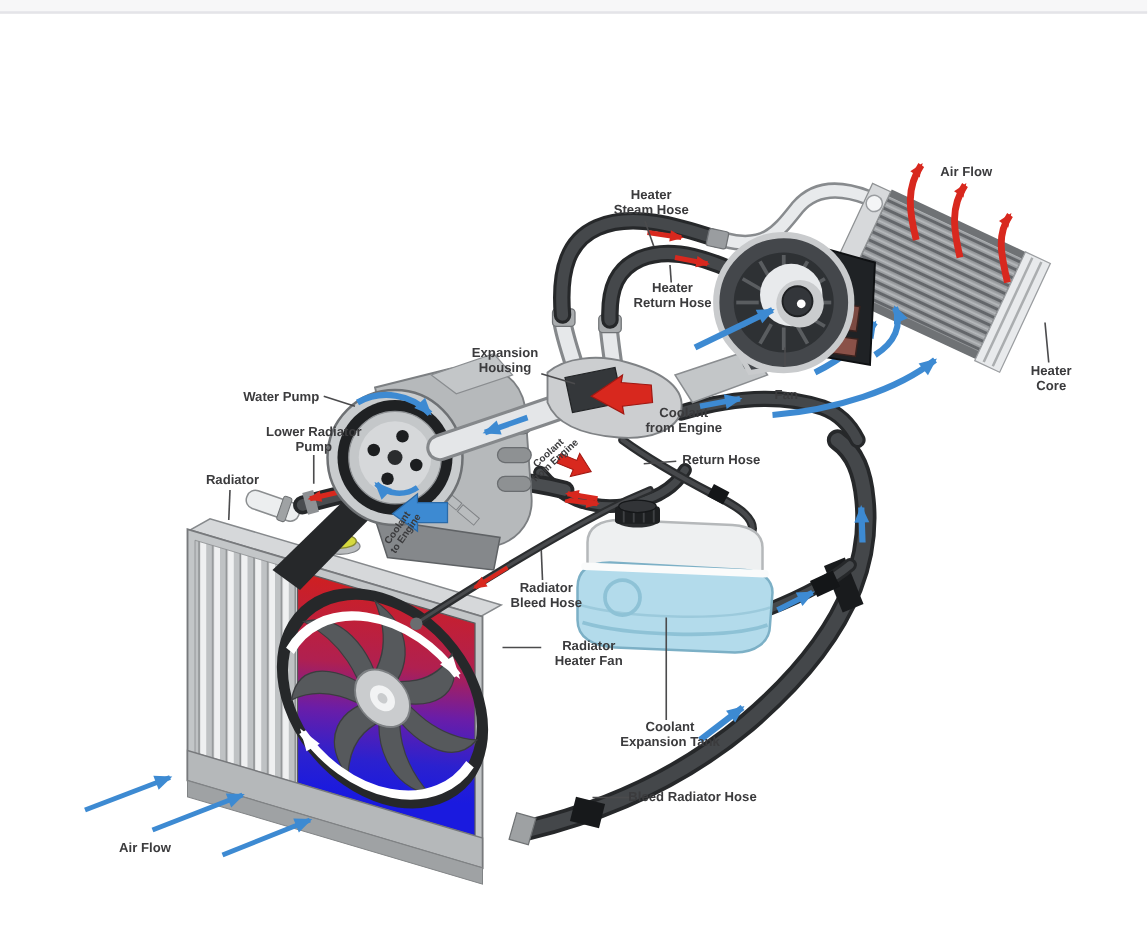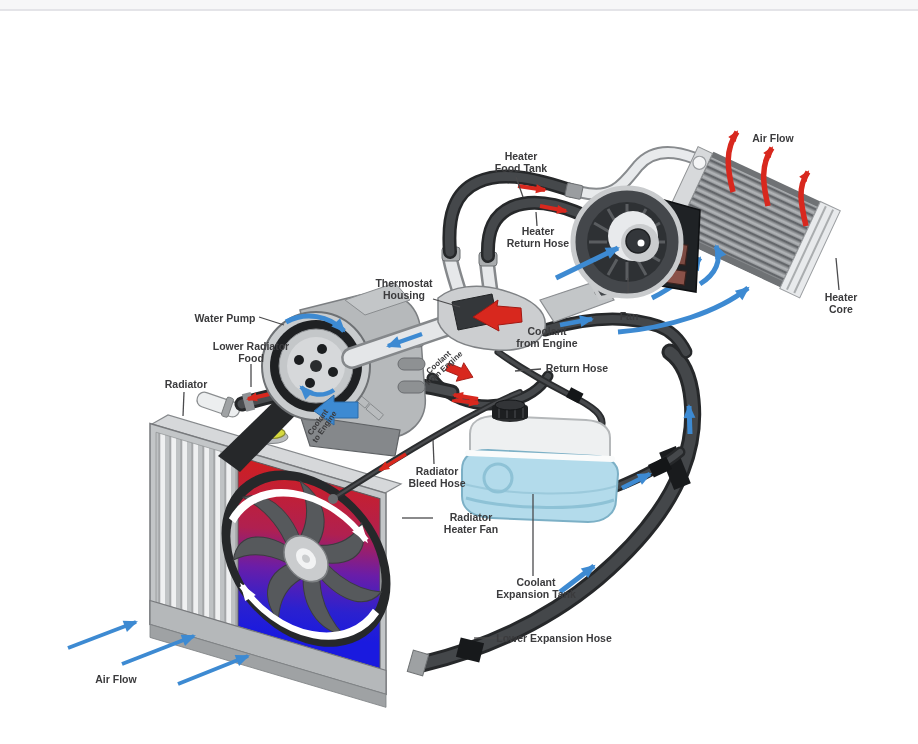--- a/index.html
+++ b/index.html
@@ -278,53 +278,53 @@
       <line x1="433" y1="440" x2="434" y2="464"></line>
       <line x1="402" y1="518" x2="433" y2="518"></line>
       <line x1="533" y1="494" x2="533" y2="576"></line>
       <line x1="474" y1="638" x2="506" y2="638"></line>
     </g>
   </svg>
 
   <div class="labels">
     <div class="lbl" style="left:521px;top:162px">
       <div>Heater</div>
-      <div>Food Tank</div>
+      <div>Steam Hose</div>
     </div>
     <div class="lbl" style="left:538px;top:237px">
       <div>Heater</div>
       <div>Return Hose</div>
     </div>
     <div class="lbl" style="left:773px;top:138px">
       <div>Air Flow</div>
     </div>
     <div class="lbl" style="left:841px;top:303px">
       <div>Heater</div>
       <div>Core</div>
     </div>
     <div class="lbl" style="left:629px;top:316px">
       <div>Fan</div>
     </div>
     <div class="lbl" style="left:404px;top:289px">
-      <div>Thermostat</div>
+      <div>Expansion</div>
       <div>Housing</div>
     </div>
     <div class="lbl" style="left:547px;top:337px">
       <div>Coolant</div>
       <div>from Engine</div>
     </div>
     <div class="lbl" style="left:225px;top:318px">
       <div>Water Pump</div>
     </div>
     <div class="lbl" style="left:577px;top:368px">
       <div>Return Hose</div>
     </div>
     <div class="lbl" style="left:251px;top:352px">
       <div>Lower Radiator</div>
-      <div>Food</div>
+      <div>Pump</div>
     </div>
     <div class="lbl" style="left:186px;top:384px">
       <div>Radiator</div>
     </div>
     <div class="lbl small r42" style="left:442px;top:366px">
       <div>Coolant</div>
       <div>from Engine</div>
     </div>
     <div class="lbl small r55" style="left:322px;top:425px">
       <div>Coolant</div>
@@ -336,19 +336,19 @@
     </div>
     <div class="lbl" style="left:471px;top:523px">
       <div>Radiator</div>
       <div>Heater Fan</div>
     </div>
     <div class="lbl" style="left:536px;top:588px">
       <div>Coolant</div>
       <div>Expansion Tank</div>
     </div>
     <div class="lbl" style="left:554px;top:638px">
-      <div>Lower Expansion Hose</div>
+      <div>Bleed Radiator Hose</div>
     </div>
     <div class="lbl" style="left:116px;top:679px">
       <div>Air Flow</div>
     </div>
   </div>
 </div>
 
 </body></html>

